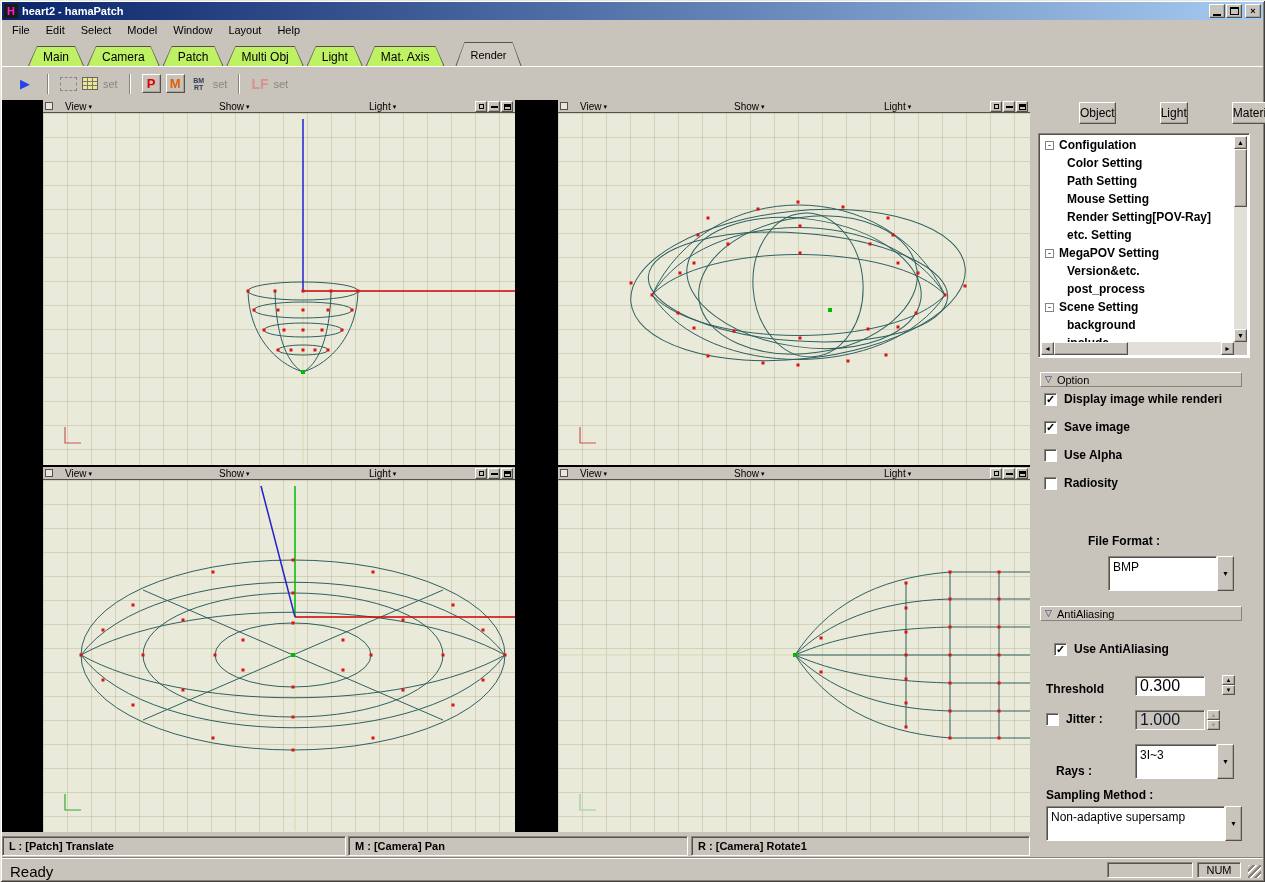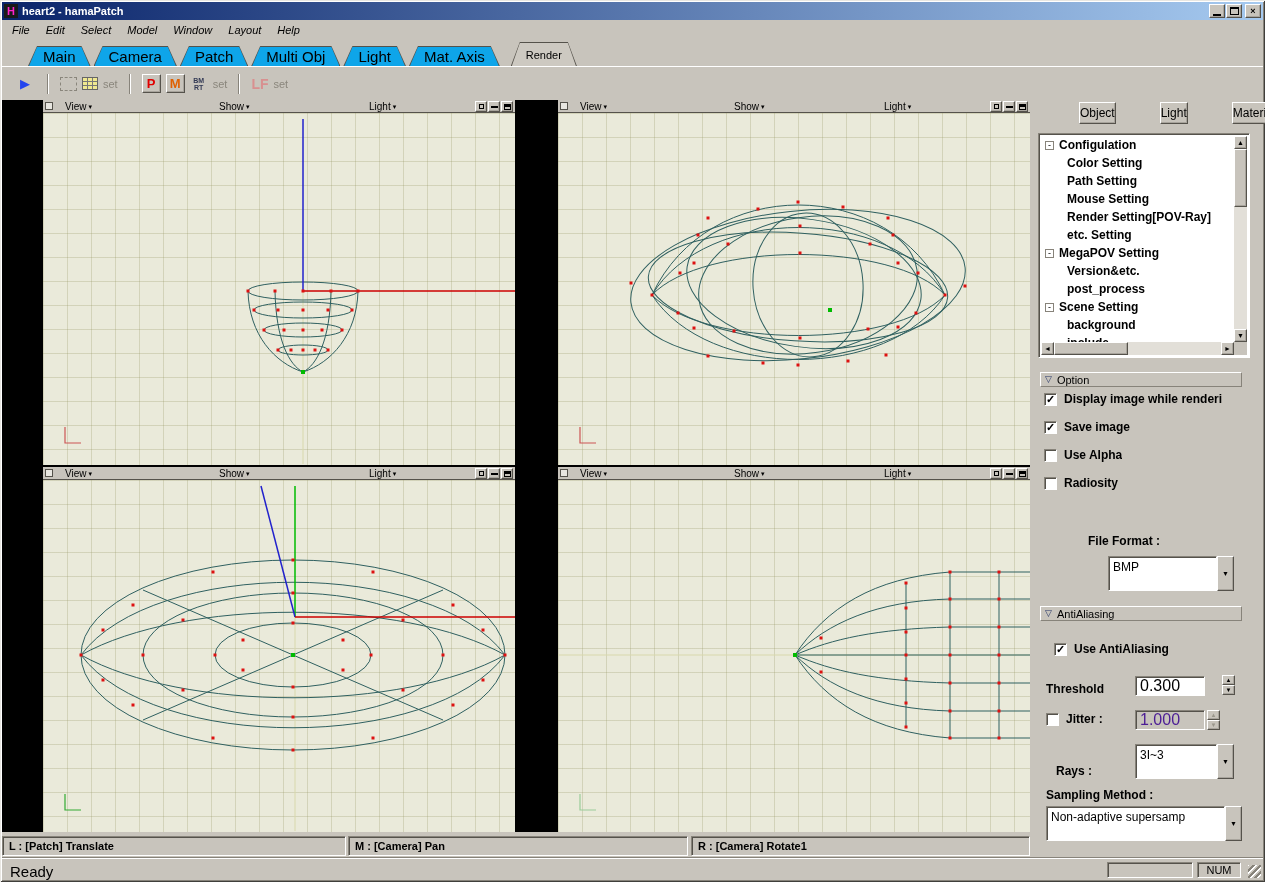--- a/index.html
+++ b/index.html
@@ -17,29 +17,29 @@
   #app-icon{width:14px;height:14px;background:#1A1A1A;color:#FF22CC;font-weight:bold;font-size:11px;line-height:14px;
     text-align:center;margin-right:4px;flex:none;}
   #title-text{color:#FFFFFF;font-weight:bold;font-size:11px;flex:1;white-space:nowrap;overflow:hidden;}
   .tb-btn{width:16px;height:14px;display:flex;align-items:center;justify-content:center;margin-left:1px;flex:none;
     font-size:9px;font-weight:bold;color:#000;}
   .glyph-min{width:8px;height:2px;background:#000;margin-top:7px;}
   .glyph-max{width:9px;height:8px;border:1px solid #000;border-top-width:2px;}
 
   
   #menubar{left:2px;top:20px;width:1261px;height:20px;display:flex;align-items:center;padding-left:2px;}
-  .menu-item{padding:16px 8px;font-size:11px;color:#000;font-style:italic;}
+  .menu-item{padding:16px 8px;font-size:11px;color:#000;}
 
   
   #tabstrip{left:2px;top:40px;width:1261px;height:26px;}
   #main-tabs{display:flex;align-items:flex-end;height:26px;padding-left:26px;}
   .mtab{position:relative;height:20px;margin-right:3px;background:#55524B;
     clip-path:polygon(9px 0,calc(100% - 9px) 0,100% 100%,0 100%);display:flex;}
-  .mtab-in{flex:1;margin:1px 1px 0 1px;background:#0ea5e9;clip-path:polygon(8px 0,calc(100% - 8px) 0,100% 100%,0 100%);
-    display:flex;align-items:center;justify-content:center;padding:0 14px;font-size:15px;white-space:nowrap;}
+  .mtab-in{flex:1;margin:1px 1px 0 1px;background:#bef264;clip-path:polygon(8px 0,calc(100% - 8px) 0,100% 100%,0 100%);
+    display:flex;align-items:center;justify-content:center;padding:0 14px;font-size:12px;white-space:nowrap;}
   .mtab.active{height:24px;margin-left:8px;}
   .mtab.active .mtab-in{background:#CDC9C1;font-size:11px;}
 
   
   #toolbar{left:2px;top:66px;width:1261px;height:34px;border-top:1px solid #FFFFFF;
     display:flex;align-items:center;padding-left:12px;gap:5px;}
   .tsep{width:2px;height:20px;border-left:1px solid #87837A;border-right:1px solid #FFFFFF;margin:0 6px;}
   #play-button{color:#2244EE;font-size:13px;width:22px;text-align:center;}
   #marquee-icon{width:17px;height:14px;border:1px dashed #8A867C;}
   #grid-icon{width:16px;height:13px;border:1px solid #666;background-color:#F0E890;
@@ -105,21 +105,21 @@
     border:1px solid;border-color:#87837A #FFF #FFF #87837A;box-shadow:inset 1px 1px 0 #55524B;color:#000;}
   .cblabel{font-size:12px;font-weight:bold;white-space:nowrap;overflow:hidden;}
 
   .plabel{position:absolute;font-size:12px;font-weight:bold;white-space:nowrap;}
   .combo{position:absolute;display:flex;height:35px;}
   .combo-val{flex:1;background:#FFF;border:1px solid;border-color:#87837A #FFF #FFF #87837A;box-shadow:inset 1px 1px 0 #55524B;
     font-size:12px;padding:3px 4px 0 4px;white-space:nowrap;overflow:hidden;}
   .combo-btn{width:17px;flex:none;display:flex;align-items:center;justify-content:center;font-size:7px;}
   .field{position:absolute;height:20px;border:1px solid;border-color:#87837A #FFF #FFF #87837A;box-shadow:inset 1px 1px 0 #55524B;
     background:#FFF;font-size:16px;padding:0 4px;width:70px;outline:none;}
-  .field:disabled{background:#C8C4BC;color:#4c1d95;}
+  .field:disabled{background:#C8C4BC;color:#0f172a;}
   .spin{position:absolute;display:flex;flex-direction:column;width:13px;}
   .spin .sb-btn{width:13px;height:10px;font-size:6px;}
   .spin.disabled .sb-btn{color:#9A968C;}
 
   
   #mousebar{left:2px;top:836px;width:1028px;height:20px;}
   .mpanel{position:absolute;top:0;height:20px;font-size:11px;font-weight:bold;line-height:18px;padding-left:6px;
     white-space:nowrap;overflow:hidden;}
   #statusbar{left:2px;top:858px;width:1261px;height:22px;border-top:1px solid #FFF;box-shadow:0 -1px 0 #87837A;}
   #status-ready{position:absolute;left:8px;top:4px;font-size:15px;}

